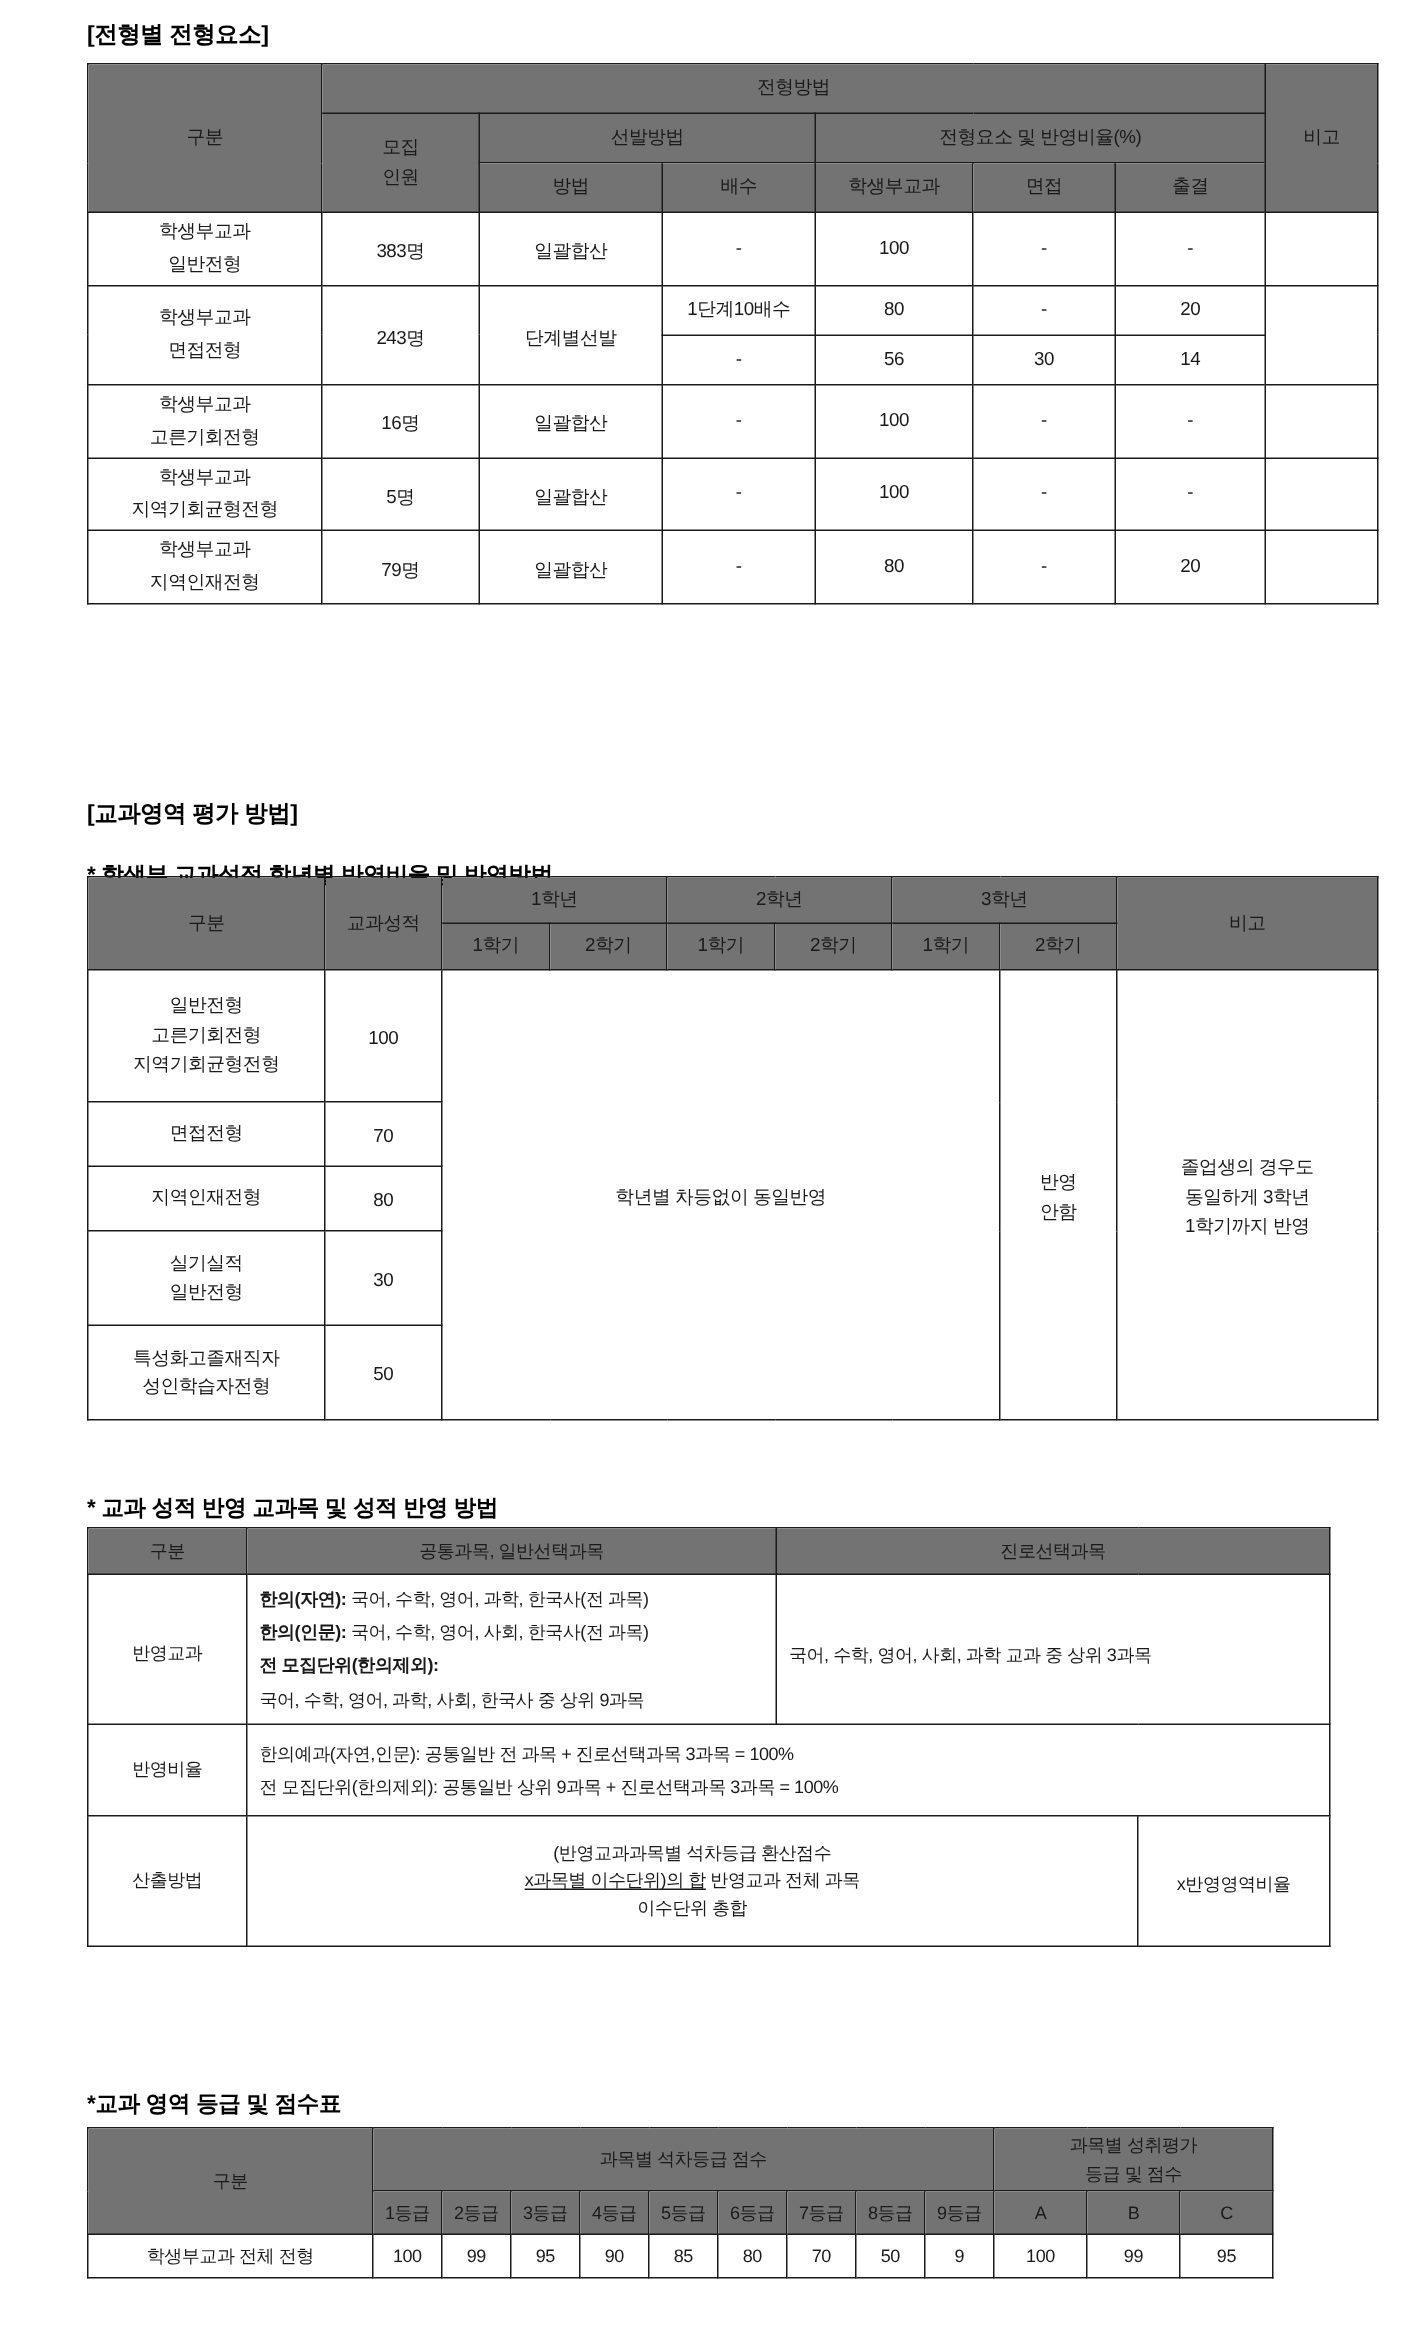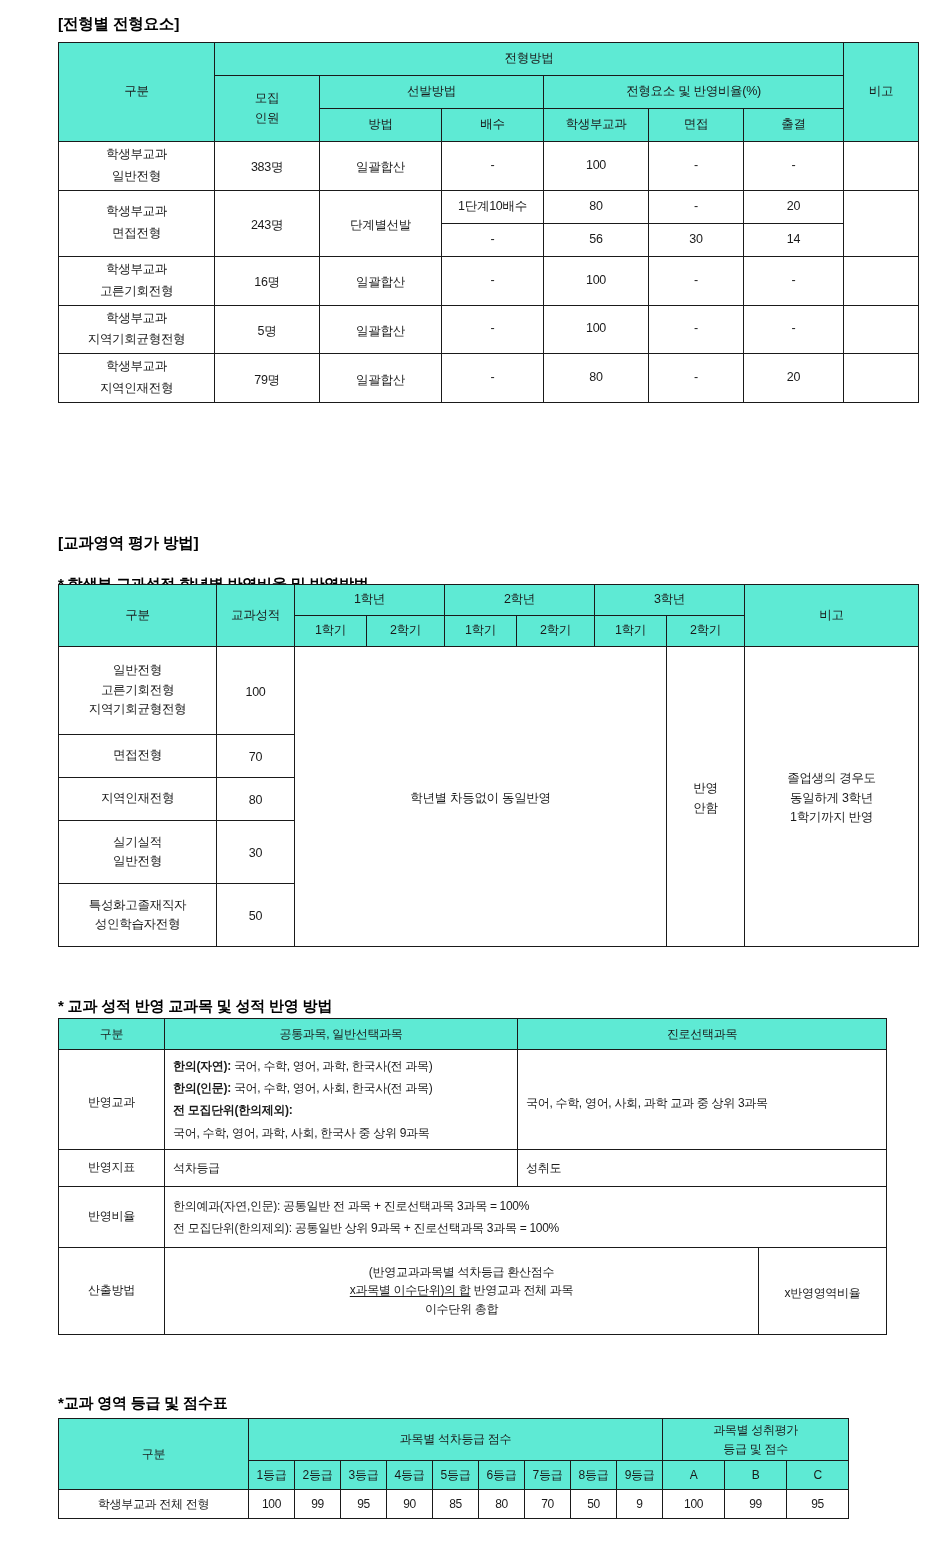--- a/index.html
+++ b/index.html
@@ -48,21 +48,21 @@
     border: 1px solid #1a1a1a;
     text-align: center;
     vertical-align: middle;
     padding: 2px 3px;
     font-weight: normal;
     letter-spacing: -0.3px;
     line-height: 1.55;
     overflow: hidden;
   }
   table.grid th {
-    background: #5eead4;
+    background: #737373;
   }
   td.topalign, th.topalign { vertical-align: top; }
   td.leftalign { text-align: left; padding-left: 7px; }
 
   
   #t1 { width: 860px; }
   #t1 td, #t1 th { height: 28px; }
   #t1 .r-body td { line-height: 1.75; }
 
   
@@ -320,25 +320,20 @@
           <td class="topalign" style="padding-top:8px;margin-top:20px;">반영교과</td>
           <td class="bodycell" id="t3-subject-common">
               <div><b>한의(자연):</b><span> 국어, 수학, 영어, 과학, 한국사(전 과목)</span></div>
               <div><b>한의(인문):</b><span> 국어, 수학, 영어, 사회, 한국사(전 과목)</span></div>
               <div><b>전 모집단위(한의제외):</b></div>
               <div><span>국어, 수학, 영어, 과학, 사회, 한국사 중 상위 9과목</span></div>
             </td>
           <td class="bodycell topalign" colspan="2" style="padding-top:12px;">국어, 수학, 영어, 사회, 과학 교과 중 상위 3과목</td>
         </tr>
         <tr>
-          <td style="height:32px;">반영지표</td>
-          <td class="bodycell">석차등급</td>
-          <td class="bodycell" colspan="2">성취도</td>
-        </tr>
-        <tr>
           <td style="height:56px;">반영비율</td>
           <td class="bodycell" colspan="3" id="t3-ratio">
               <div>한의예과(자연,인문): 공통일반 전 과목 + 진로선택과목 3과목 = 100%</div>
               <div>전 모집단위(한의제외): 공통일반 상위 9과목 + 진로선택과목 3과목 = 100%</div>
             </td>
         </tr>
         <tr>
           <td style="height:82px;">산출방법</td>
           <td class="formula" colspan="2">
             <div>(반영교과과목별 석차등급 환산점수</div>

